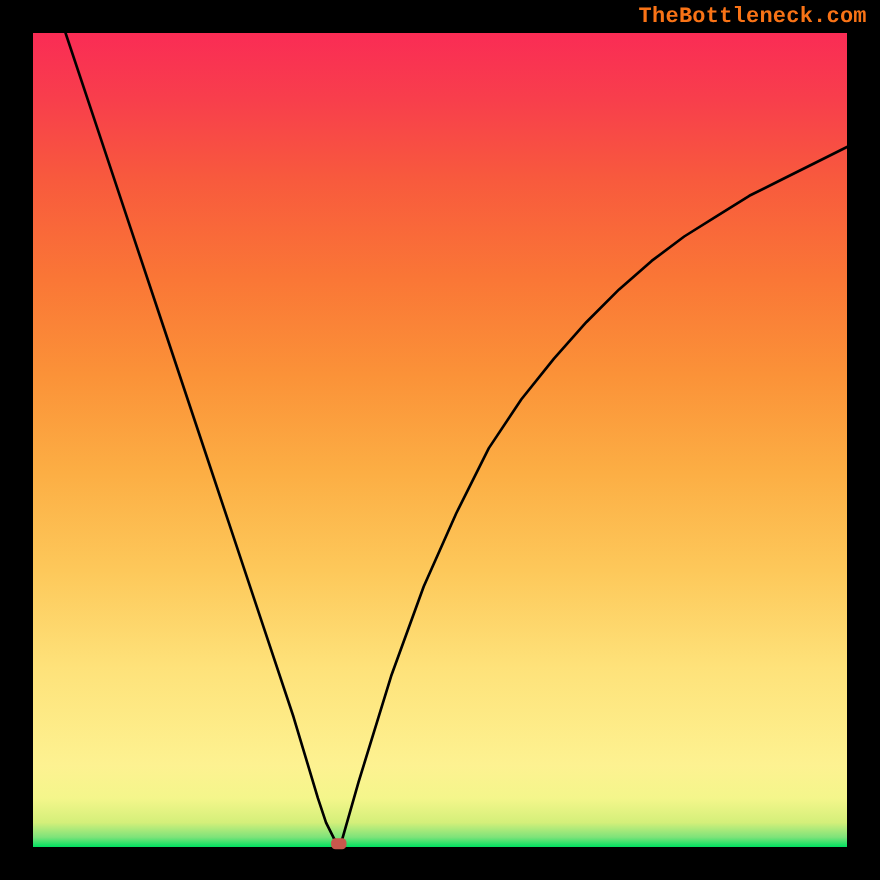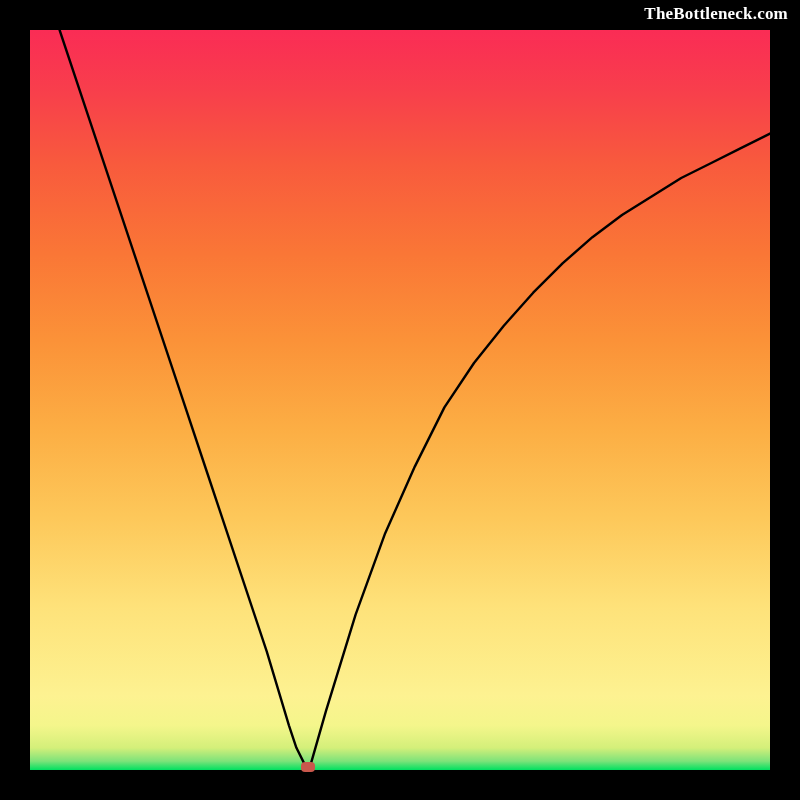--- a/index.html
+++ b/index.html
@@ -7,24 +7,24 @@
   .container {
     width: 800px;
     height: 800px;
     background: #000;
     position: relative;
   }
   .watermark {
     position: absolute;
     top: 4px;
     right: 12px;
-    font-family: Liberation Serif, serif;
-    font-size: 17px;
+    font-family: Liberation Mono, monospace;
+    font-size: 20px;
     font-weight: bold;
-    color: #ffffff;
+    color: #f97316;
     z-index: 10;
     letter-spacing: 0.2px;
   }
   .plot-frame {
     position: absolute;
     top: 30px;
     left: 30px;
     width: 740px;
     height: 740px;
     background: linear-gradient(to top,

